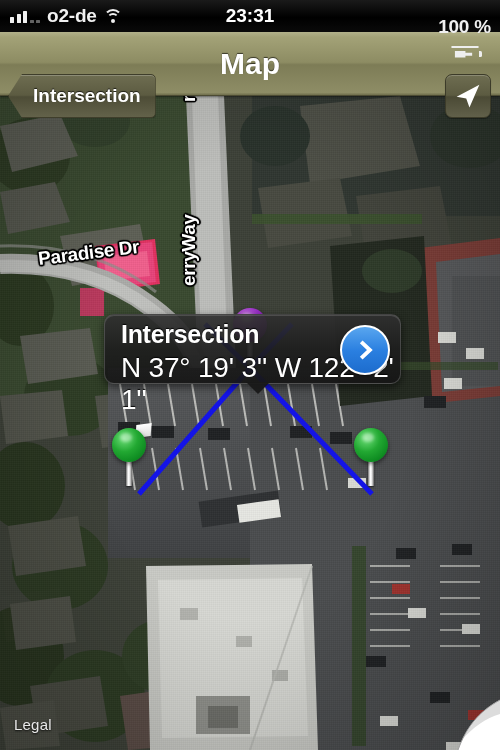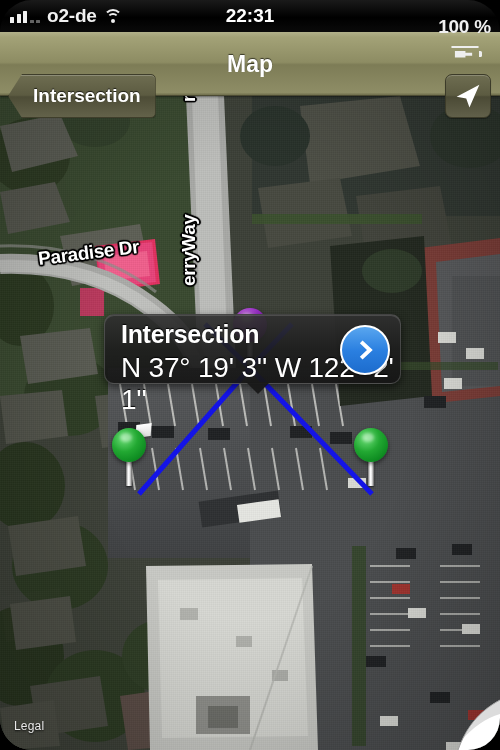--- a/index.html
+++ b/index.html
@@ -1,19 +1,19 @@
 <!DOCTYPE html>
 <html><head>
 <meta charset="utf-8">
 <style>
   * { margin:0; padding:0; box-sizing:border-box; }
   html,body { width:500px; height:750px; overflow:hidden; background:#000; }
   body { font-family:"Liberation Sans", sans-serif; -webkit-font-smoothing:antialiased; }
 
-  #screen { position:relative; width:500px; height:750px; overflow:hidden;border-radius:32px; }
+  #screen { position:relative; width:500px; height:750px; overflow:hidden; }
 
   
   #statusbar{
     position:absolute; left:0; top:0; width:500px; height:32px;
     background:linear-gradient(to bottom,#1a1a1a 0%,#000 55%,#0a0a0a 100%);
     color:#f2f2f2; z-index:60;
   }
   .sb-left{ position:absolute; left:10px; top:0; height:32px; display:flex; align-items:center; gap:7px; }
   .sb-center{ position:absolute; left:0; top:0; width:500px; height:32px; display:flex; align-items:center; justify-content:center; }
   .sb-right{ position:absolute; right:9px; top:0; height:32px; display:flex; align-items:center; gap:8px;flex-direction:column; }
@@ -42,21 +42,21 @@
   
   #navbar{
     position:absolute; left:0; top:32px; width:500px; height:64px; z-index:55;
     background:linear-gradient(to bottom,#b2b18a 0%,#a3a277 8%,#8d8c63 48%,#7d7c56 52%,#8e8d66 96%,#6f6e4c 100%);
     border-bottom:1px solid #4c4b33;
     box-shadow:0 1px 2px rgba(0,0,0,.45);
   }
   #navtitle{
     position:absolute; left:0; top:0; width:500px; height:64px;
     display:flex; align-items:center; justify-content:center;
-    font-size:23px; font-weight:bold; color:#fff;
+    font-size:30px; font-weight:bold; color:#fff;
     text-shadow:0 -1px 1px rgba(0,0,0,.62);
     pointer-events:none;
   }
   #backbtn{
     position:absolute; left:8px; top:42px; height:44px; padding:0 14px 0 24px;
     display:flex; align-items:center; justify-content:center;
     font-size:19px; font-weight:bold; color:#fff;
     text-shadow:0 -1px 1px rgba(0,0,0,.7);
     background:linear-gradient(to bottom,#6e6d51 0%,#5c5b41 48%,#4d4c36 52%,#63624a 100%);
     border:1px solid #3f3e2b; border-radius:5px;
@@ -91,21 +91,21 @@
   .streetlbl{
     position:absolute; color:#fff; font-size:19px; font-weight:bold; white-space:nowrap;
     text-shadow:
       -1.6px 0 1px #000, 1.6px 0 1px #000, 0 -1.6px 1px #000, 0 1.6px 1px #000,
       -1.2px -1.2px 1px #000, 1.2px 1.2px 1px #000, -1.2px 1.2px 1px #000, 1.2px -1.2px 1px #000;
     letter-spacing:-0.4px;
   }
 
   
   #legal{
-    position:absolute; left:14px; bottom:17px; color:#e8e8e8; font-size:12px;
+    position:absolute; left:14px; bottom:17px; color:#e8e8e8; font-size:15px;
     text-shadow:0 1px 2px rgba(0,0,0,.85); letter-spacing:.2px;
   }
   #curl{ position:absolute; right:0; bottom:0; width:52px; height:52px; }
 
   
   #callout{
     position:absolute; left:104px; top:218px; width:297px; height:70px; z-index:40;
     background:linear-gradient(to bottom, rgba(48,48,48,.93) 0%, rgba(30,30,30,.93) 50%, rgba(22,22,22,.94) 100%);
     border-radius:10px;
     border:1px solid rgba(120,120,120,.45);
@@ -174,21 +174,21 @@
       </span>
       <span class="sb-text">o2-de</span>
       <span class="wifi">
         <span class="a1"></span>
           <span class="a2"></span>
           <span class="dot"></span>
       </span>
     </div>
 
     <div class="sb-center">
-      <span class="sb-time">22:31</span>
+      <span class="sb-time">23:31</span>
     </div>
 
     <div class="sb-right">
       <svg class="locarrow" viewBox="0 0 16 16">
         <path d="M15 1 L1 8.2 L6.8 9.6 L9.2 15 Z" fill="#f0f0f0"></path>
       </svg>
       <svg class="bt" viewBox="0 0 12 18">
         <path d="M3 4.5 L9 13.5 L6 16.5 L6 1.5 L9 4.5 L3 13.5" fill="none" stroke="#8e8e8e" stroke-width="1.7" stroke-linejoin="miter"></path>
       </svg>
       <span class="sb-text">100 %</span>

